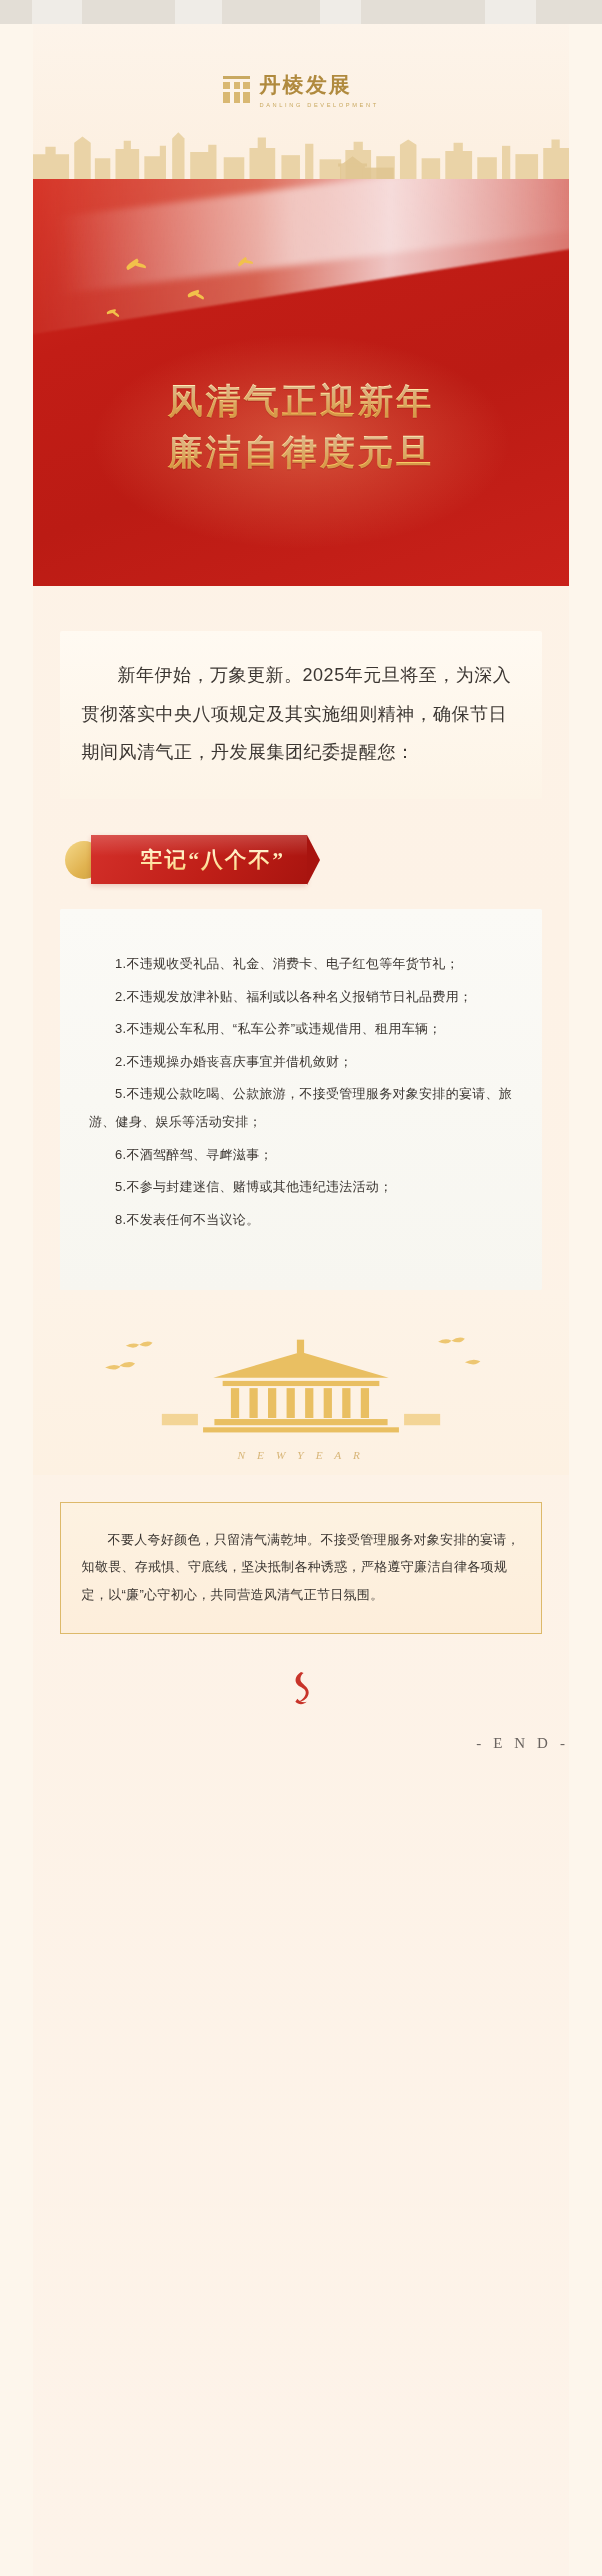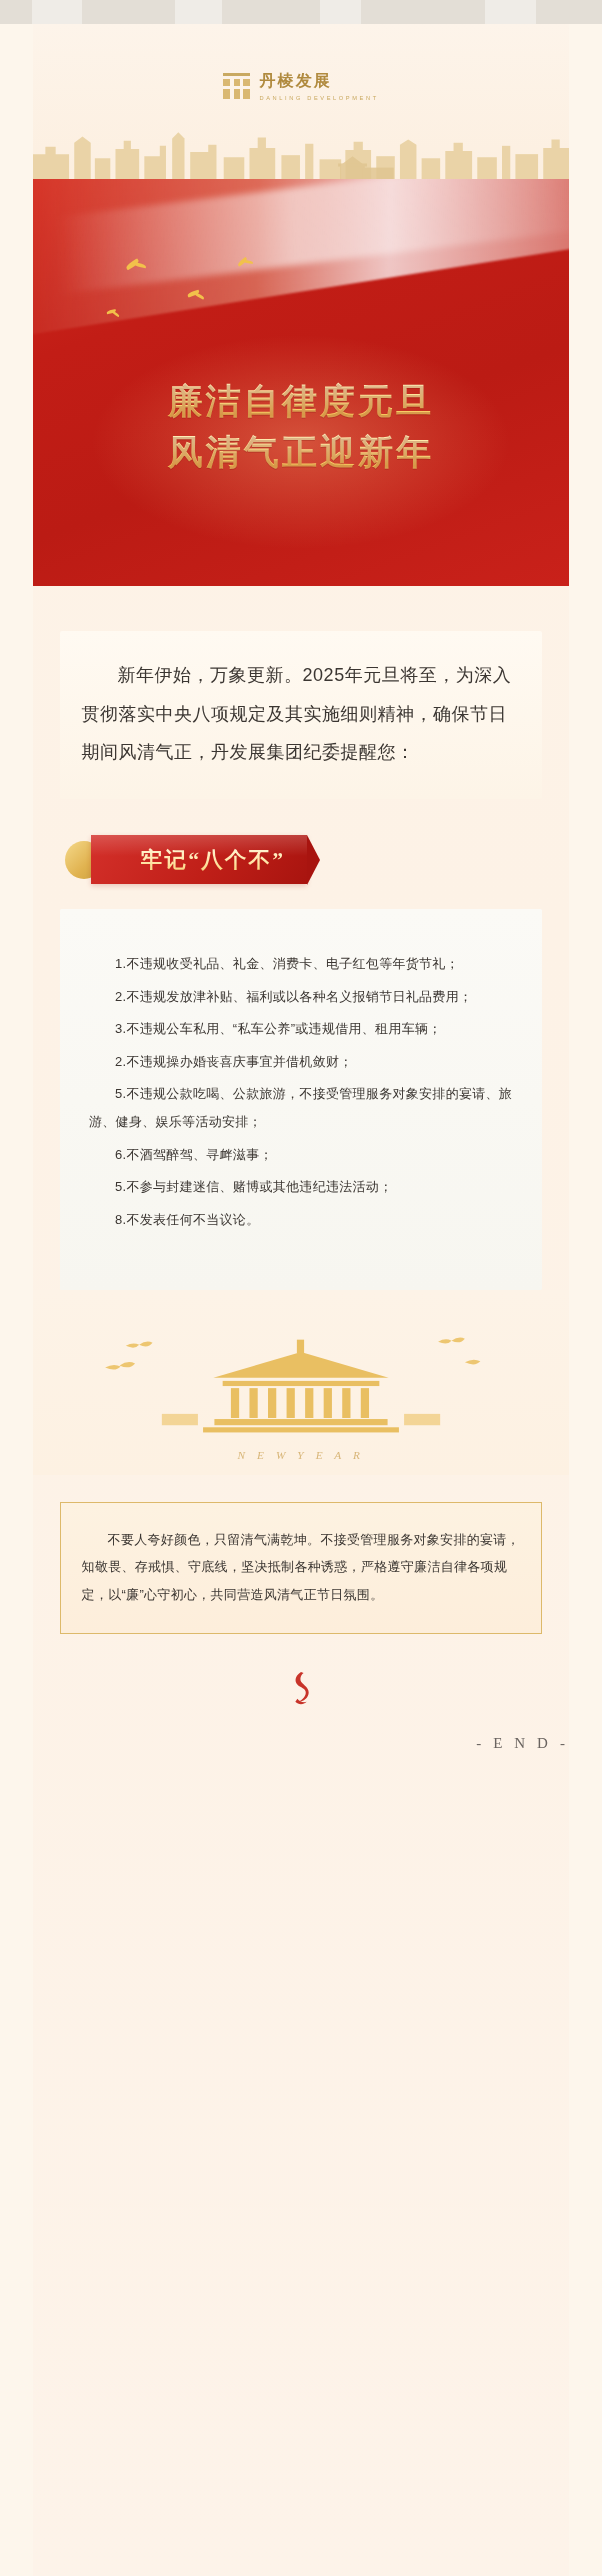--- a/index.html
+++ b/index.html
@@ -60,21 +60,21 @@
     width: 27px;
     height: 27px;
     position: relative;
   }
   .logo-mark div {
     position: absolute;
     background: #c9a961;
   }
   .logo-text-wrap { display: flex; flex-direction: column; align-items: flex-start; }
   .logo-title {
-    font-size: 16px;
+    font-size: 21px;
     color: #b08a3e;
     letter-spacing: 2.1px;
     font-family: "Liberation Serif", serif;
     font-weight: bold;
   }
   .logo-sub {
     font-size: 5.7px;
     color: #c9a961;
     letter-spacing: 2.6px;
     margin-top: 3.1px;
@@ -369,22 +369,22 @@
       <div class="sweep"></div>
       <div class="sweep2"></div>
       <div class="glow"></div>
 
       <div class="swallow" style="left:95px;top:81px;transform:rotate(-8deg) scale(1.3);"></div>
       <div class="swallow" style="left:155px;top:111px;transform:rotate(6deg) scale(1.1);"></div>
       <div class="swallow" style="left:204px;top:78px;transform:rotate(-14deg) scale(1.0);"></div>
       <div class="swallow" style="left:72px;top:129px;transform:rotate(12deg) scale(.85);"></div>
 
       <div class="banner-title">
+        <div class="line">风清气正迎新年</div>
         <div class="line">廉洁自律度元旦</div>
-        <div class="line">风清气正迎新年</div>
       </div>
     </div>
 
     <div class="intro">
       <p>新年伊始，万象更新。2025年元旦将至，为深入贯彻落实中央八项规定及其实施细则精神，确保节日期间风清气正，丹发展集团纪委提醒您：</p>
     </div>
 
     <div class="ribbon-wrap">
       <div class="ribbon-circle"></div>
       <div class="ribbon">

